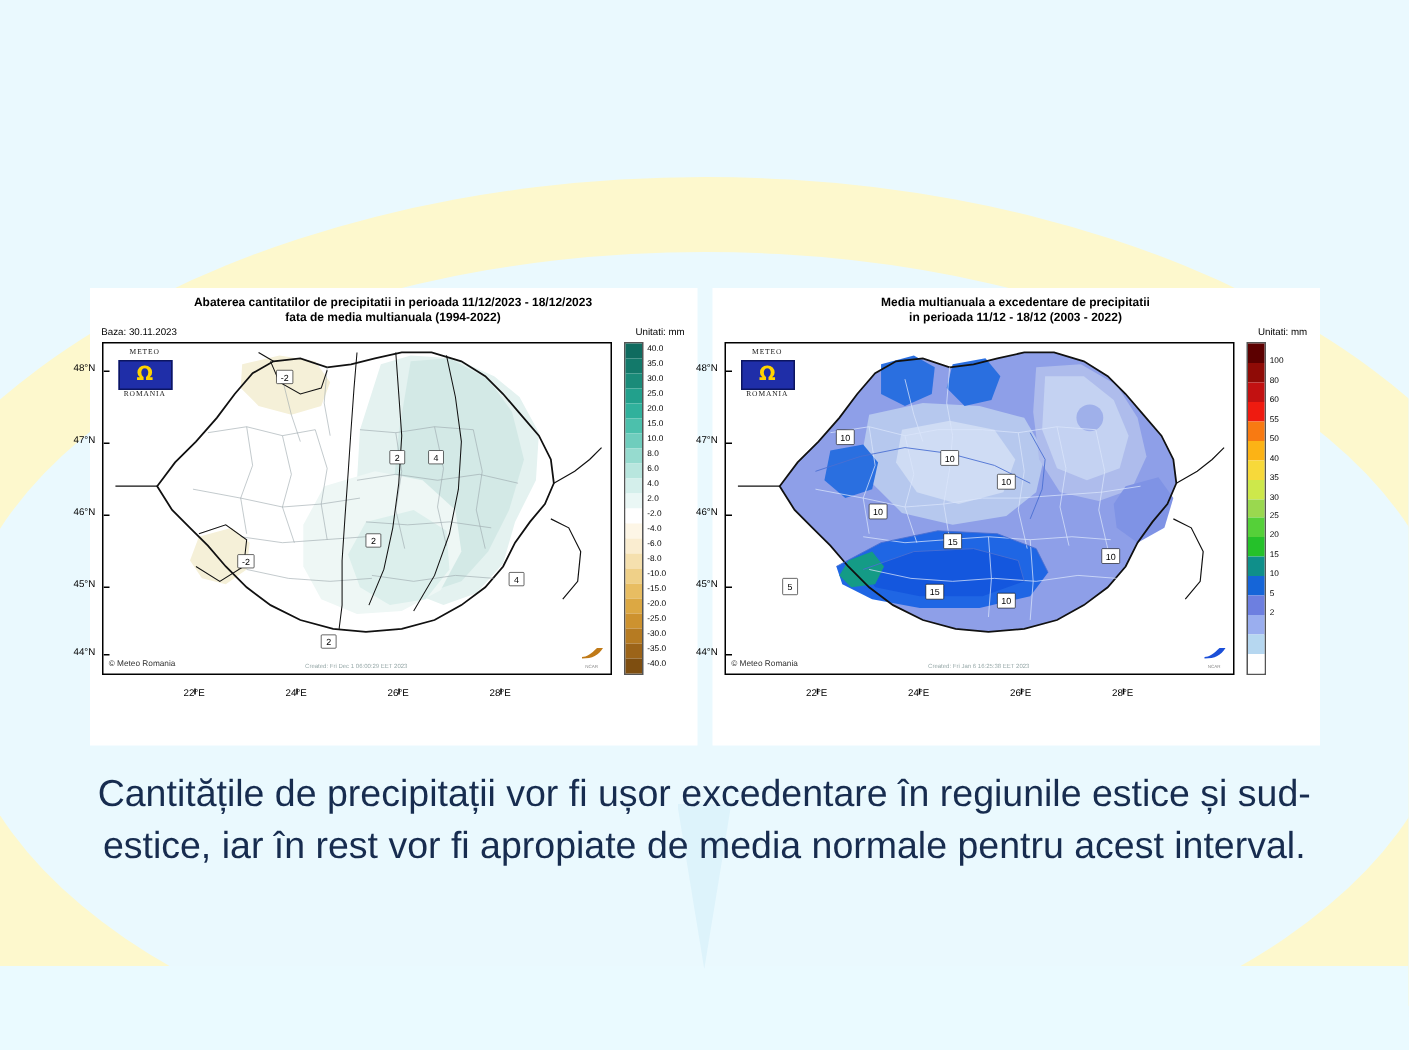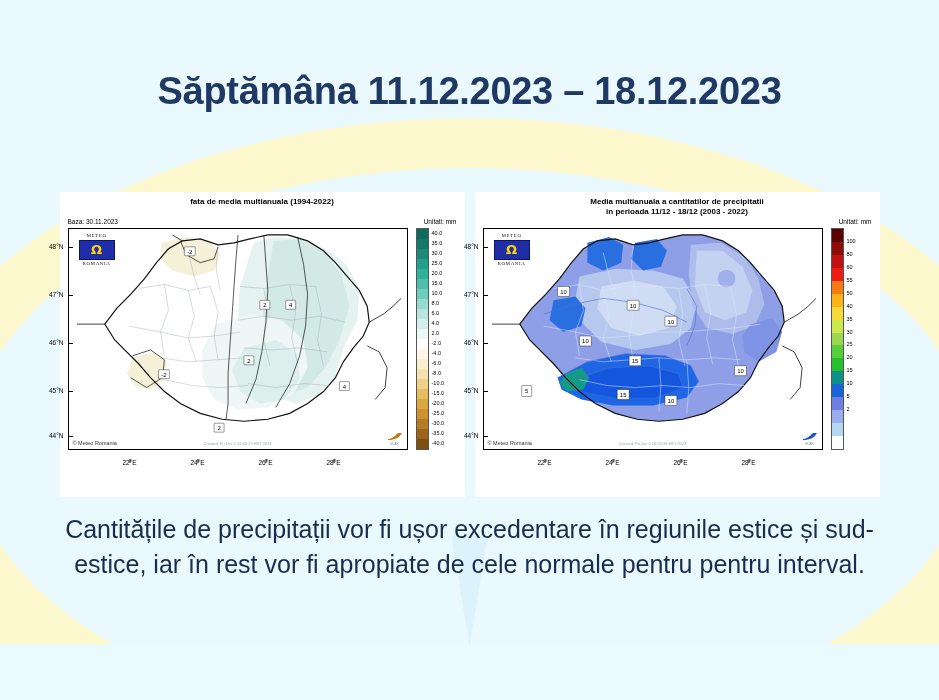--- a/index.html
+++ b/index.html
@@ -187,26 +187,26 @@
 
 <div id="bg-layer">
   <div class="bg-ellipse"></div>
   <div class="bg-inner-glow"></div>
   <div class="bg-bottom-band"></div>
   <div class="bg-notch"></div>
 </div>
 
 <div id="content">
 
-  <h1 id="page-title">Săptămâna 11.12.2023 – 18.12.2023</h1>
 
   <div id="maps-row">
 
     <div class="map-panel">
       <div class="map-title">
+        <div>Abaterea cantitatilor de precipitatii in perioada 11/12/2023 - 18/12/2023</div>
         <div>fata de media multianuala (1994-2022)</div>
       </div>
       <div class="map-meta">
         <span>Baza: 30.11.2023</span>
         <span>Unitati: mm</span>
       </div>
 
       <div class="plot-wrap">
         <div class="ylabels">
           <span style="top:18px">48°N</span>
@@ -363,21 +363,21 @@
           <span style="top: 175px;">-20.0</span>
           <span style="top: 185px;">-25.0</span>
           <span style="top: 195px;">-30.0</span>
           <span style="top: 205px;">-35.0</span>
           <span style="top: 215px;">-40.0</span>
         </div>
     </div>
 
     <div class="map-panel">
       <div class="map-title">
-        <div>Media multianuala a cantitatilor de precipitatii</div>
+        <div>Media multianuala a excedentare de precipitatii</div>
         <div>in perioada 11/12 - 18/12 (2003 - 2022)</div>
       </div>
       <div class="map-meta right-only">
         <span>Unitati: mm</span>
       </div>
 
       <div class="plot-wrap">
         <div class="ylabels">
           <span style="top:18px">48°N</span>
           <span style="top:66px">47°N</span>
@@ -535,14 +535,14 @@
           <span style="top: 129.412px;">20</span>
           <span style="top: 142.353px;">15</span>
           <span style="top: 155.294px;">10</span>
           <span style="top: 168.235px;">5</span>
           <span style="top: 181.176px;">2</span>
         </div>
     </div>
 
   </div>
 
-  <div id="caption">Cantitățile de precipitații vor fi ușor excedentare în regiunile estice și sud-estice, iar în rest vor fi apropiate de cele normale pentru pentru interval.</div>
+  <div id="caption">Cantitățile de precipitații vor fi ușor excedentare în regiunile estice și sud-estice, iar în rest vor fi apropiate de media normale pentru acest interval.</div>
 </div>
 
 </body></html>

